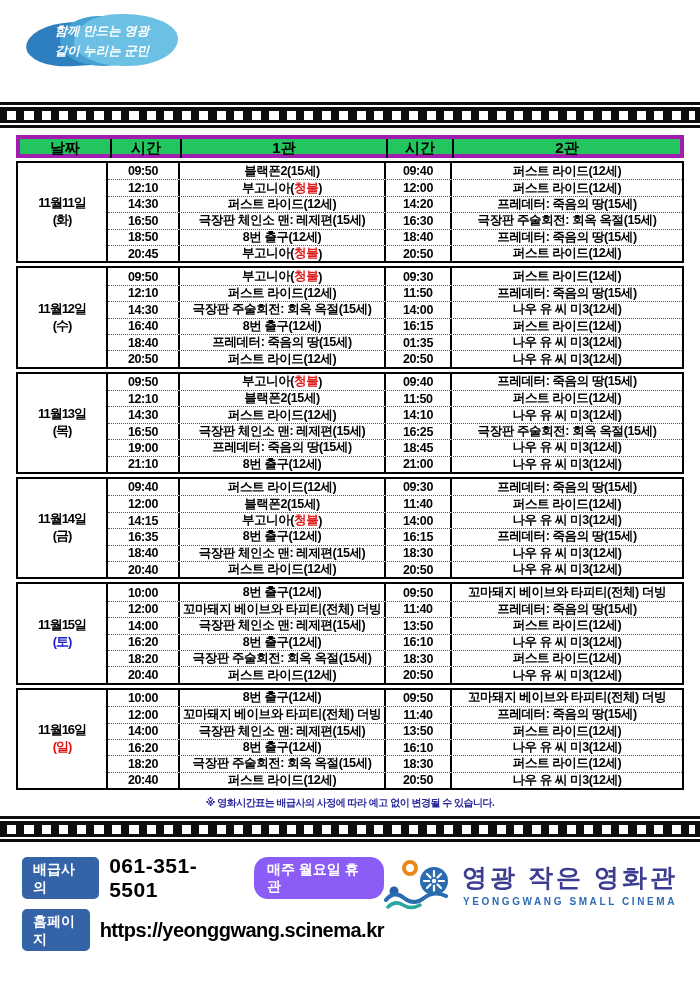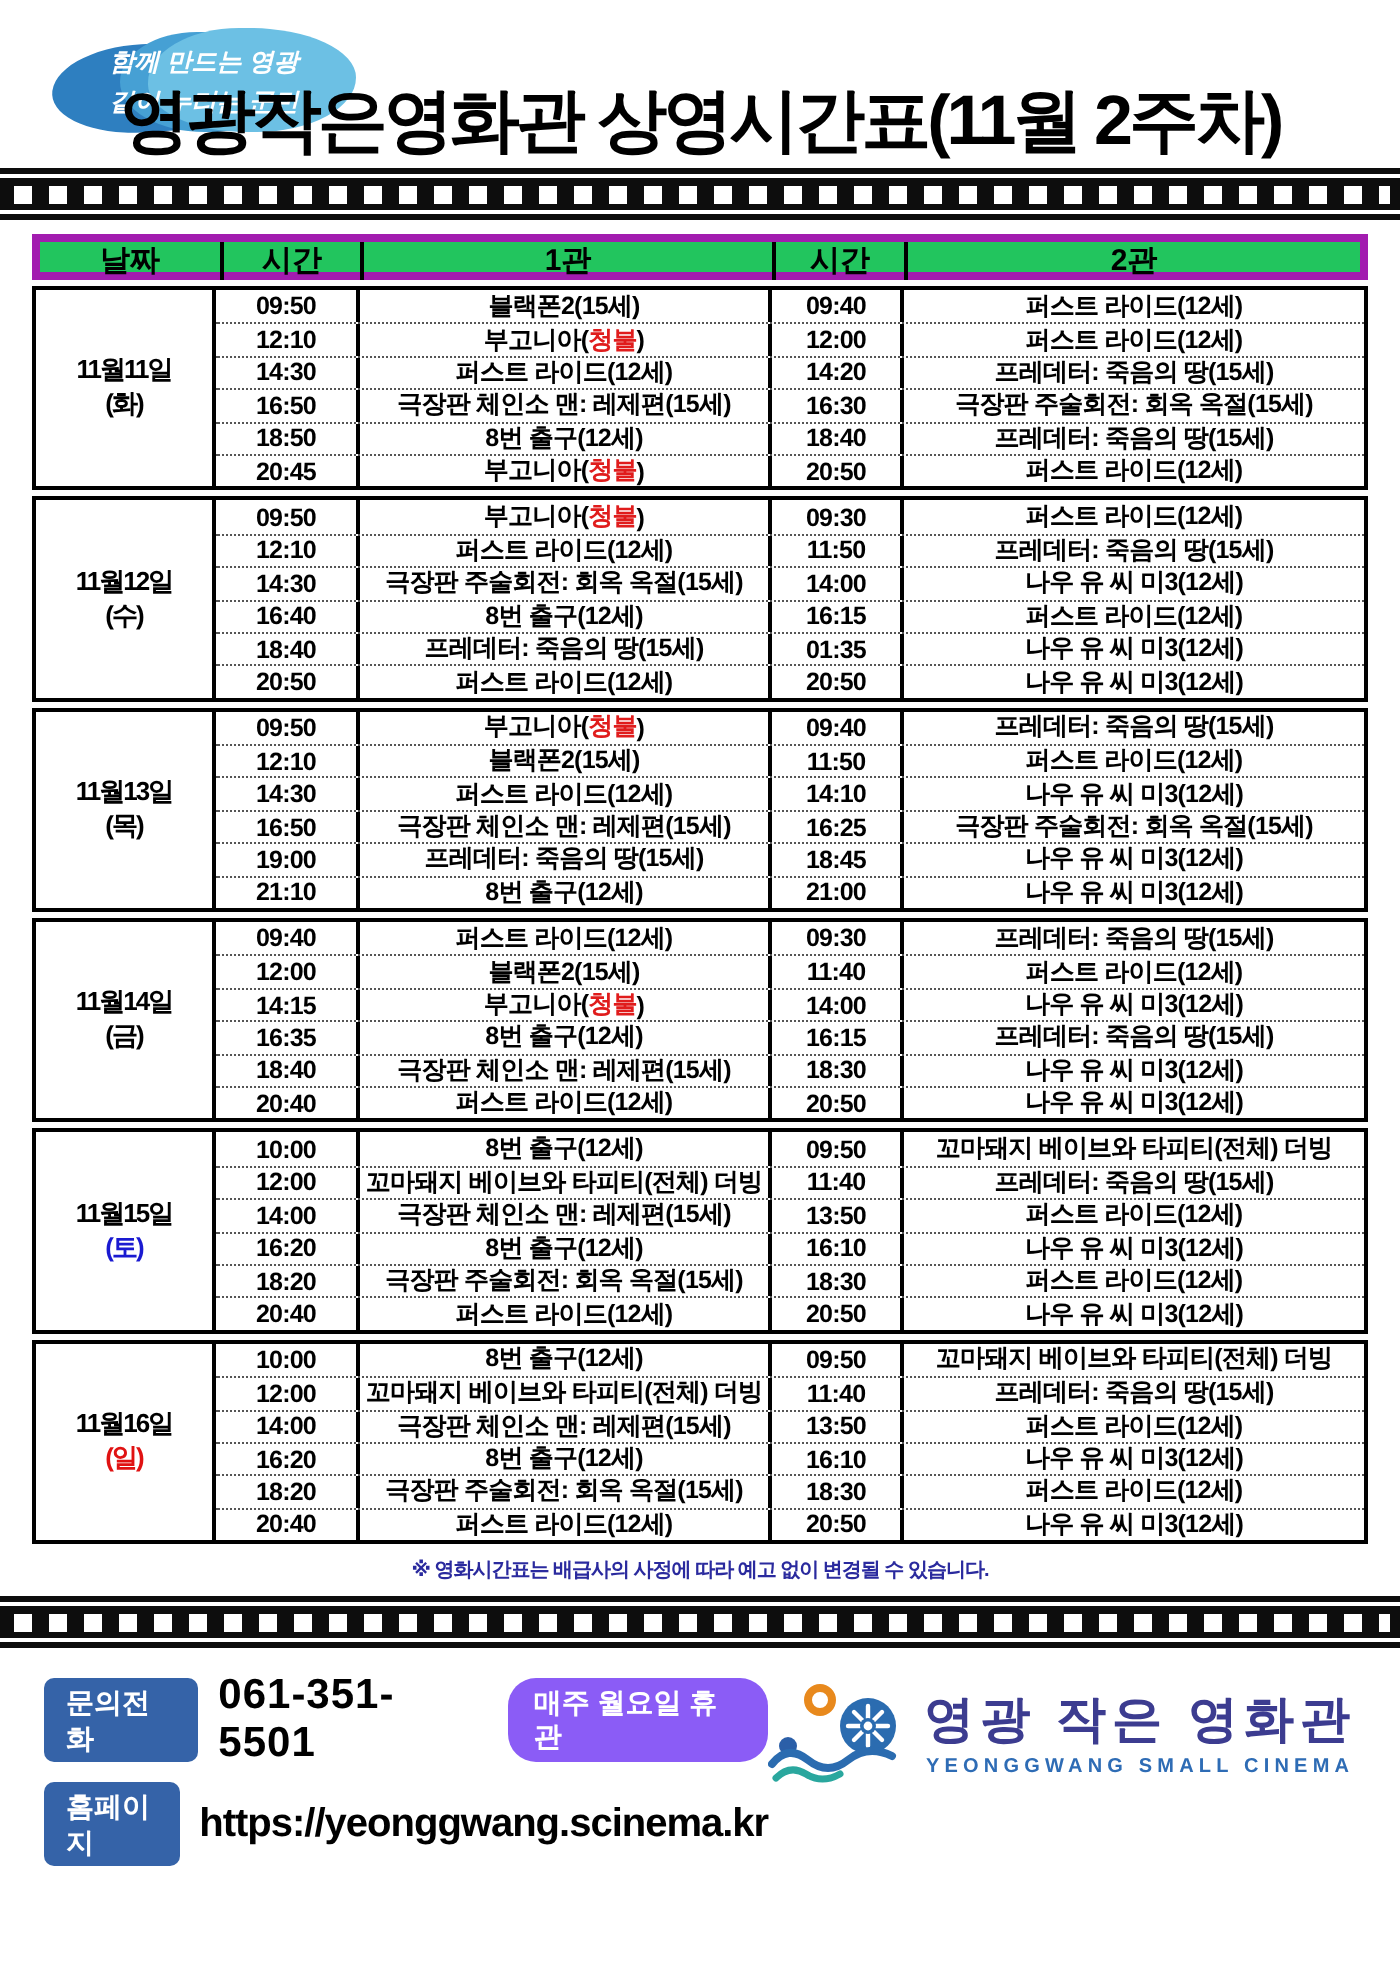--- a/index.html
+++ b/index.html
@@ -4,21 +4,21 @@
 <style>
   * { box-sizing: border-box; margin: 0; padding: 0; }
   html,body { background:#fff; }
   body {
     width: 700px; height: 990px; margin: 0 auto; position: relative;
     font-family: "Liberation Sans", "DejaVu Sans", sans-serif;
     color: #000; overflow: hidden;
   }
 
   
-  .top-area { position: relative; height: 84px; }
+  .top-area { position: relative; height: 102px; }
   .logo-blob { position: absolute; left: 26px; top: 12px; width: 152px; height: 58px; }
   .blob-bg1 { position:absolute; left:0; top:10px; width:96px; height:44px;
     background:#2e7fc0; border-radius: 55% 45% 48% 52% / 60% 55% 45% 55%; transform: rotate(-3deg);}
   .blob-bg2 { position:absolute; right:0; top:2px; width:104px; height:52px;
     background:#6cc0e4; border-radius: 46% 54% 50% 50% / 55% 50% 55% 48%; }
   .blob-bg3 { position:absolute; left:34px; top:4px; width:80px; height:50px;
     background:#46a0d4; border-radius: 50% 50% 45% 55% / 52% 58% 46% 52%; }
   .blob-text { position:absolute; inset:0; display:flex; flex-direction:column;
     justify-content:center; align-items:center; color:#fff; font-weight:bold;
     font-size:12.5px; line-height:1.6; font-style:italic; text-align:center; }
@@ -79,21 +79,20 @@
 <div class="top-area">
   <div class="logo-blob">
     <div class="blob-bg1"></div>
     <div class="blob-bg3"></div>
     <div class="blob-bg2"></div>
     <div class="blob-text">
       <span>함께 만드는 영광</span>
       <span>같이 누리는 군민</span>
     </div>
   </div>
-  <div class="page-title">영광작은영화관 상영시간표(11월 2주차)</div>
 </div>
 
 <div class="filmstrip">
   <div class="fs-line"></div>
     <div class="fs-gap"></div>
     <div class="fs-band"></div>
     <div class="fs-gap"></div>
     <div class="fs-line"></div>
 </div>
 
@@ -414,21 +413,21 @@
   <div class="fs-line"></div>
     <div class="fs-gap"></div>
     <div class="fs-band"></div>
     <div class="fs-gap"></div>
     <div class="fs-line"></div>
 </div>
 
 <div class="contact">
   <div class="contact-left">
     <div class="crow">
-      <span class="badge">문의전화</span>
+      <span class="badge">배급사의</span>
       <span class="phone">061-351-5501</span>
       <span class="pill">매주 월요일 휴관</span>
     </div>
     <div class="crow">
       <span class="badge">홈페이지</span>
       <a class="url" href="#">https://yeonggwang.scinema.kr</a>
     </div>
   </div>
   <div class="cinema-logo">
     <svg width="74" height="56" viewBox="0 0 74 56">

